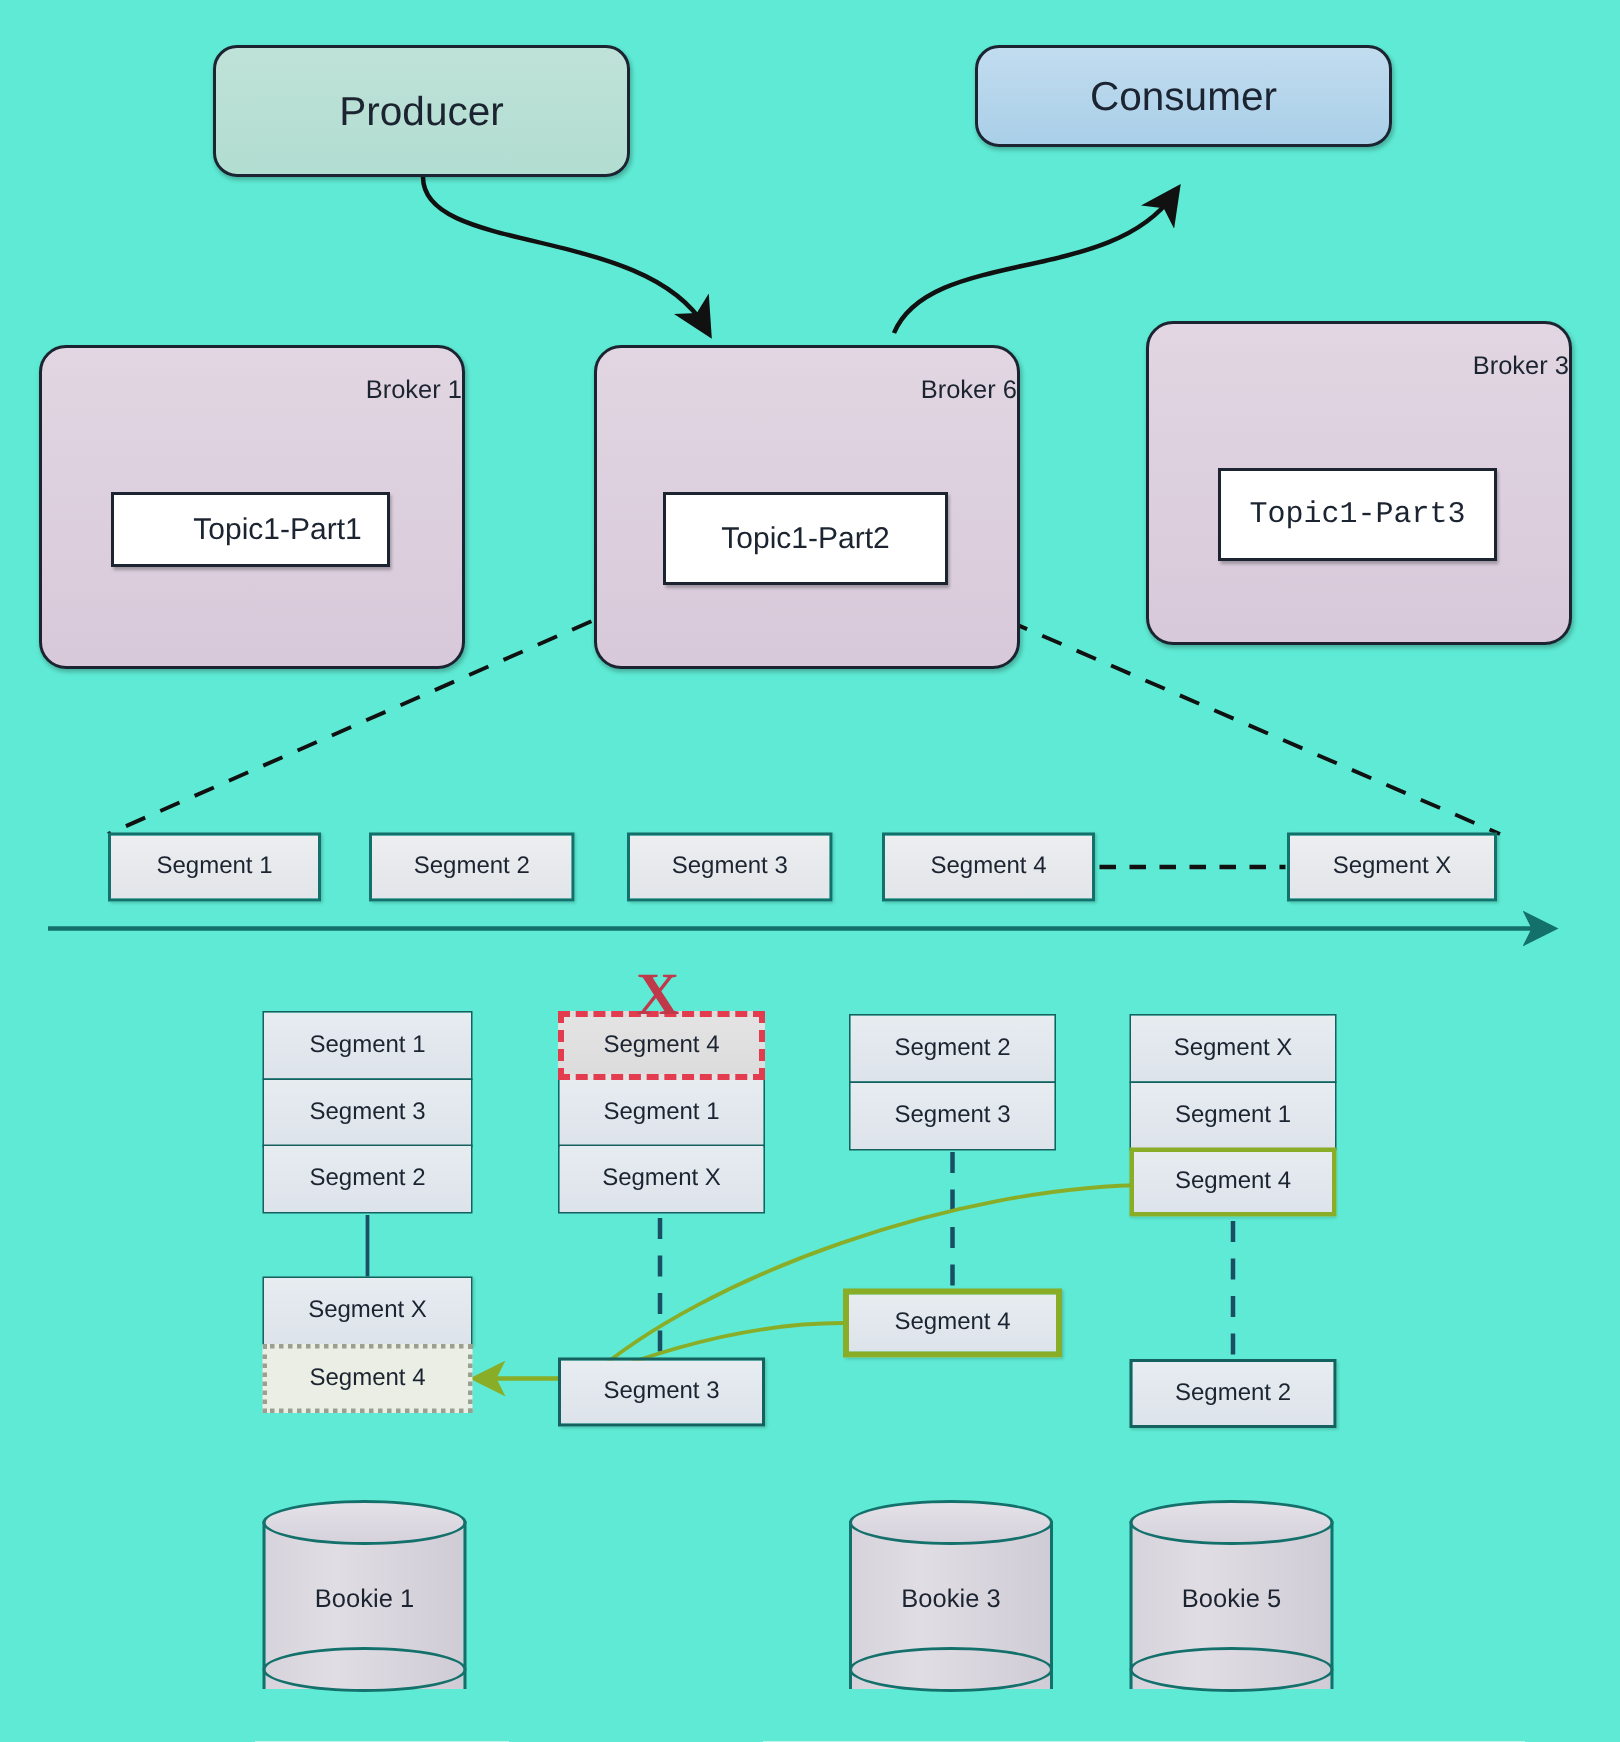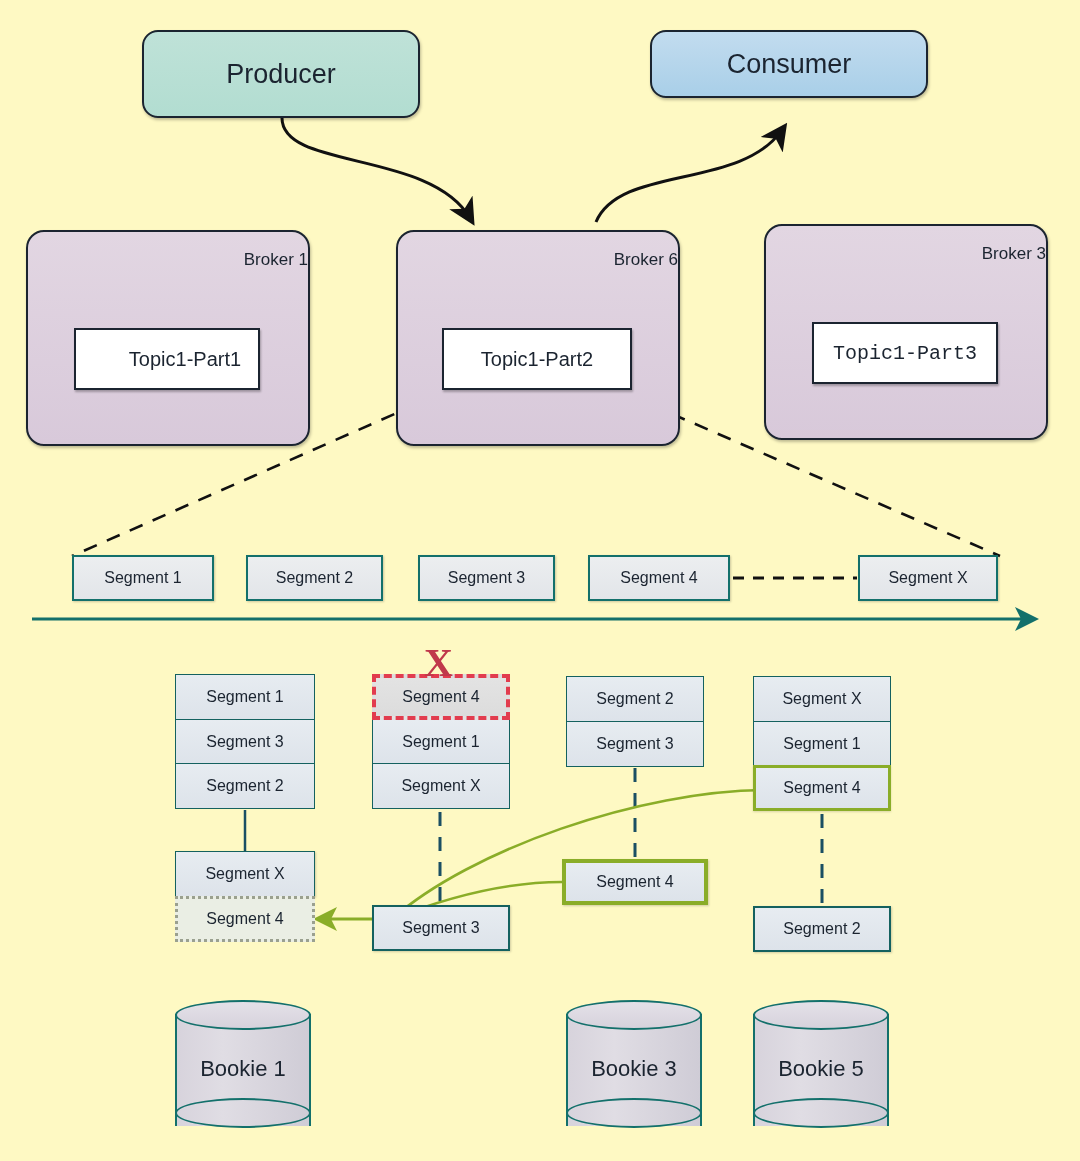--- a/index.html
+++ b/index.html
@@ -7,21 +7,21 @@
     padding: 0;
     background: #ffffff;
   }
   body {
     font-family: "Liberation Sans", sans-serif;
   }
   #canvas {
     position: relative;
     width: 1080px;
     height: 1161px;
-    background: #fef9c3;
+    background: #5eead4;
     overflow: hidden;
   }
   #svg-layer {
     position: absolute;
     left: 0; top: 0;
     width: 1080px;
     height: 1161px;
     pointer-events: none;
   }
 
@@ -194,21 +194,21 @@
     border: 2px solid #13706b;
     border-radius: 50%;
     background: linear-gradient(180deg, #e4e1e8 0%, #d6d2dc 100%);
     z-index: 2;
   }
   .bookie .label {
     position: absolute;
     left: 0; top: 56px;
     width: 136px;
     text-align: center;
-    font-size: 22px;
+    font-size: 17px;
     color: #1b2430;
     z-index: 3;
   }
 </style>
 </head>
 <body>
 
 <div id="canvas">
 
   <svg id="svg-layer" viewBox="0 0 1080 1161">
@@ -253,33 +253,33 @@
   <div class="node actor producer" style="left:142px; top:30px; width:278px; height:88px;">
     <span>Producer</span>
   </div>
 
   <div class="node actor consumer" style="left:650px; top:30px; width:278px; height:68px;">
     <span>Consumer</span>
   </div>
 
   <div class="broker" style="position:absolute; left:26px; top:230px; width:280px; height:212px;">
     <div class="broker-title">Broker 1</div>
-    <div class="topic-box" style="left:46px; top:96px; width:186px; height:62px;padding-left:36px;">
+    <div class="topic-box" style="left:46px; top:96px; width:186px; height:50px;padding-left:36px;">
       <span>Topic1-Part1</span>
     </div>
   </div>
 
   <div class="broker" style="position:absolute; left:396px; top:230px; width:280px; height:212px;">
     <div class="broker-title">Broker 6</div>
     <div class="topic-box" style="left:44px; top:96px; width:190px; height:62px;">
       <span>Topic1-Part2</span>
     </div>
   </div>
 
-  <div class="broker" style="position:absolute; left:764px; top:224px; width:280px; height:212px;">
+  <div class="broker" style="position:absolute; left:764px; top:214px; width:280px; height:212px;">
     <div class="broker-title">Broker 3</div>
     <div class="topic-box" style="left:46px; top:96px; width:186px; height:62px;font-family:Liberation Mono, monospace;">
       <span>Topic1-Part3</span>
     </div>
   </div>
 
   <div class="node seg-tl" style="left:72px; top:555px; width:142px; height:46px;">
     <span>Segment 1</span>
   </div>
   <div class="node seg-tl" style="left:246px; top:555px; width:137px; height:46px;">

